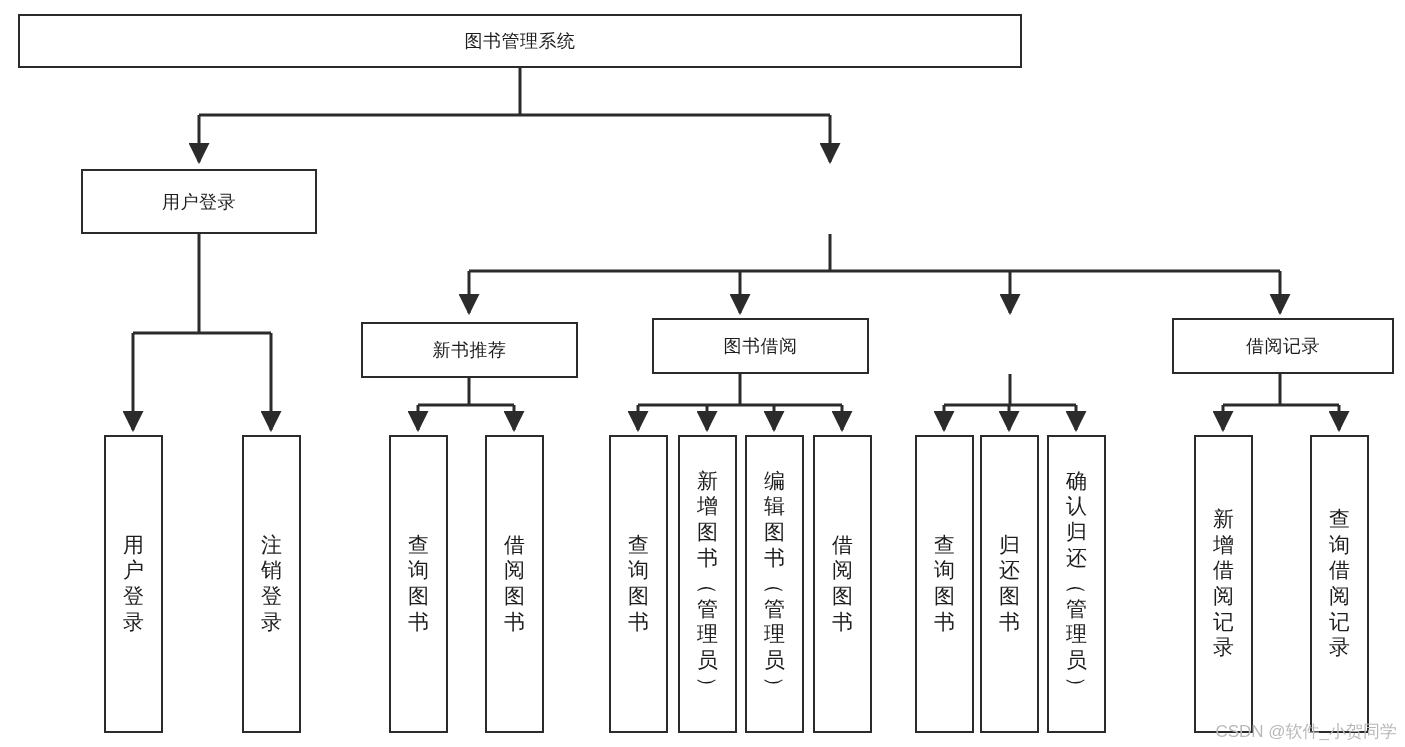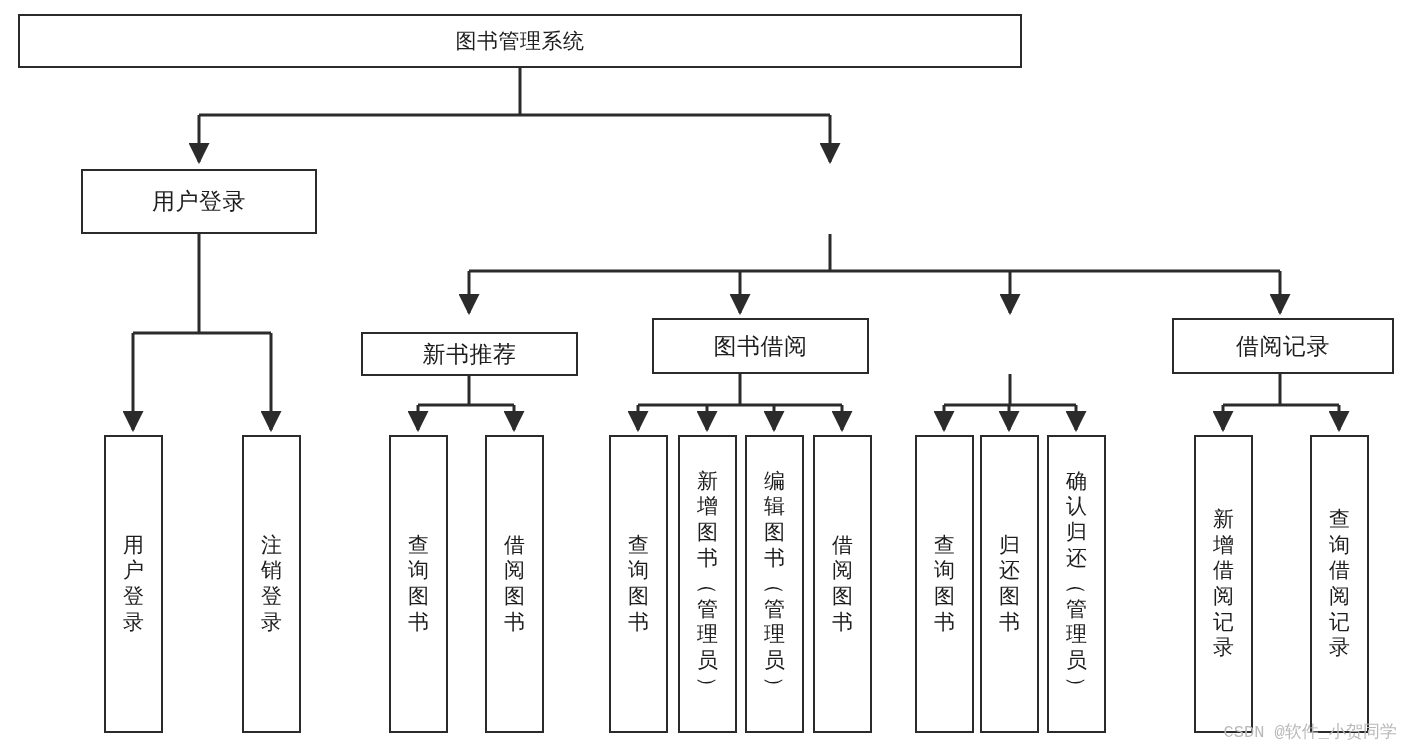--- a/index.html
+++ b/index.html
@@ -36,25 +36,25 @@
     z-index: 2;
   }
   .node .lbl {
     color: #1d1d1d;
     line-height: 1.0;
     white-space: pre;
     text-align: center;
   }
   
   .node.horiz .lbl {
-    font-size: 23px;
+    font-size: 18px;
     letter-spacing: 0.5px;
   }
   .node.root .lbl {
-    font-size: 21px;
+    font-size: 18px;
   }
   
   .node.vert {
     align-items: center;
     justify-content: center;
     padding: 2px 0;
   }
   .node.vert .lbl {
     font-size: 21px;
     line-height: 1.22;
@@ -68,21 +68,21 @@
     transform: rotate(90deg);
   }
   .watermark {
     position: absolute;
     right: 8px;
     bottom: 4px;
     font-size: 17px;
     color: #b9b9b9;
     white-space: nowrap;
     z-index: 3;
-    font-family: Liberation Mono, monospace;
+    font-family: Liberation Sans, sans-serif;
     margin-left: 24px;
   }
 </style>
 </head>
 <body>
 
 <div id="canvas">
 
   <svg id="edges" viewBox="0 0 1405 747" xmlns="http://www.w3.org/2000/svg">
     <defs>
@@ -138,21 +138,21 @@
 
   <div class="node horiz root" style="left:18px; top:14px; width:1004px; height:54px;">
     <span class="lbl">图书管理系统</span>
   </div>
 
   <div class="node horiz" style="left:81px; top:169px; width:236px; height:65px;">
     <span class="lbl">用户登录</span>
   </div>
 
 
-  <div class="node horiz" style="left:361px; top:332px; width:217px; height:44px;font-family:Liberation Serif, serif;">
+  <div class="node horiz" style="left:361px; top:322px; width:217px; height:56px;font-family:Liberation Serif, serif;">
     <span class="lbl">新书推荐</span>
   </div>
 
   <div class="node horiz" style="left:632px; top:318px; width:217px; height:56px;margin-left:20px;">
     <span class="lbl">图书借阅</span>
   </div>
 
 
   <div class="node horiz" style="left:1172px; top:318px; width:222px; height:56px;">
     <span class="lbl">借阅记录</span>

